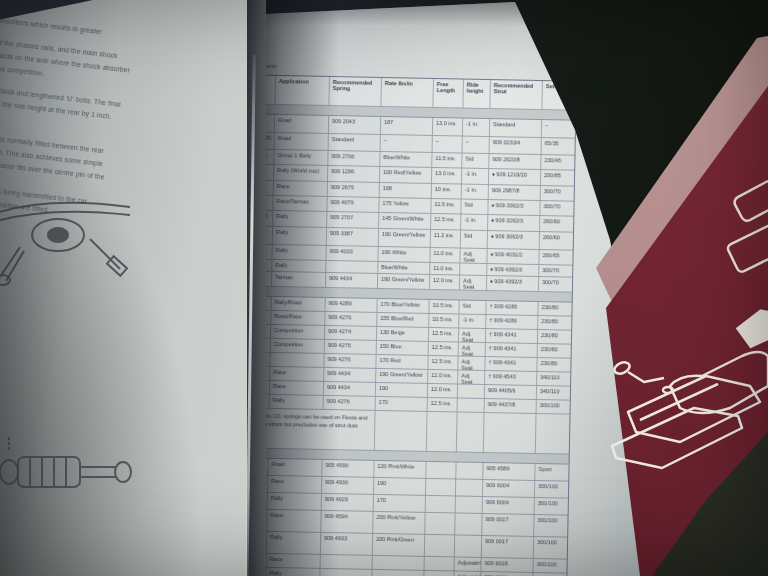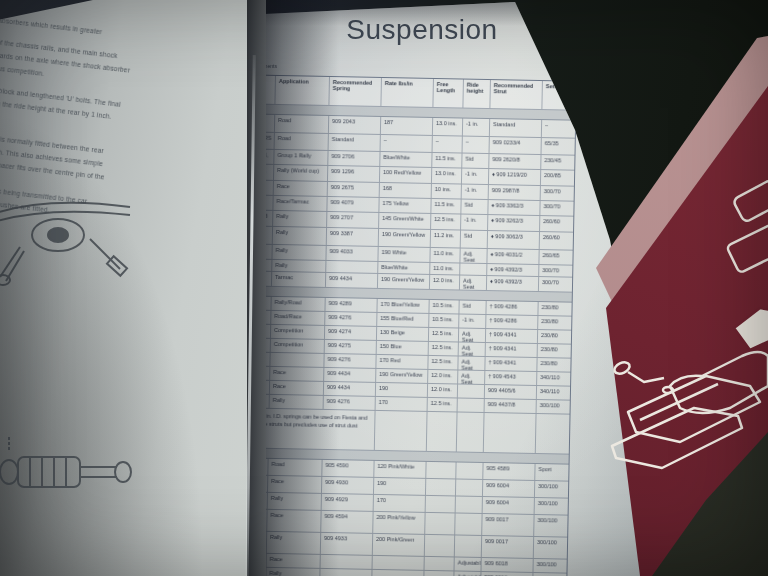--- a/index.html
+++ b/index.html
@@ -85,21 +85,20 @@
   .boxart{position:absolute;z-index:23;}
 </style>
 </head>
 <body>
 
 <div class="photo">
 
   <div class="right-page">
     <div class="page-top-shade"></div>
     <div class="page-right-shade"></div>
-    <div class="page-title">Suspension</div>
     <div class="table-caption">Spring Requirements</div>
     <div class="susp-table">
         <div class="trow header-row">
           <div class="cell c0">Model</div>
           <div class="cell c1">Application</div>
           <div class="cell c2">Recommended Spring</div>
           <div class="cell c3">Rate lbs/in</div>
           <div class="cell c4">Free Length</div>
           <div class="cell c5">Ride height</div>
           <div class="cell c6">Recommended Strut</div>

